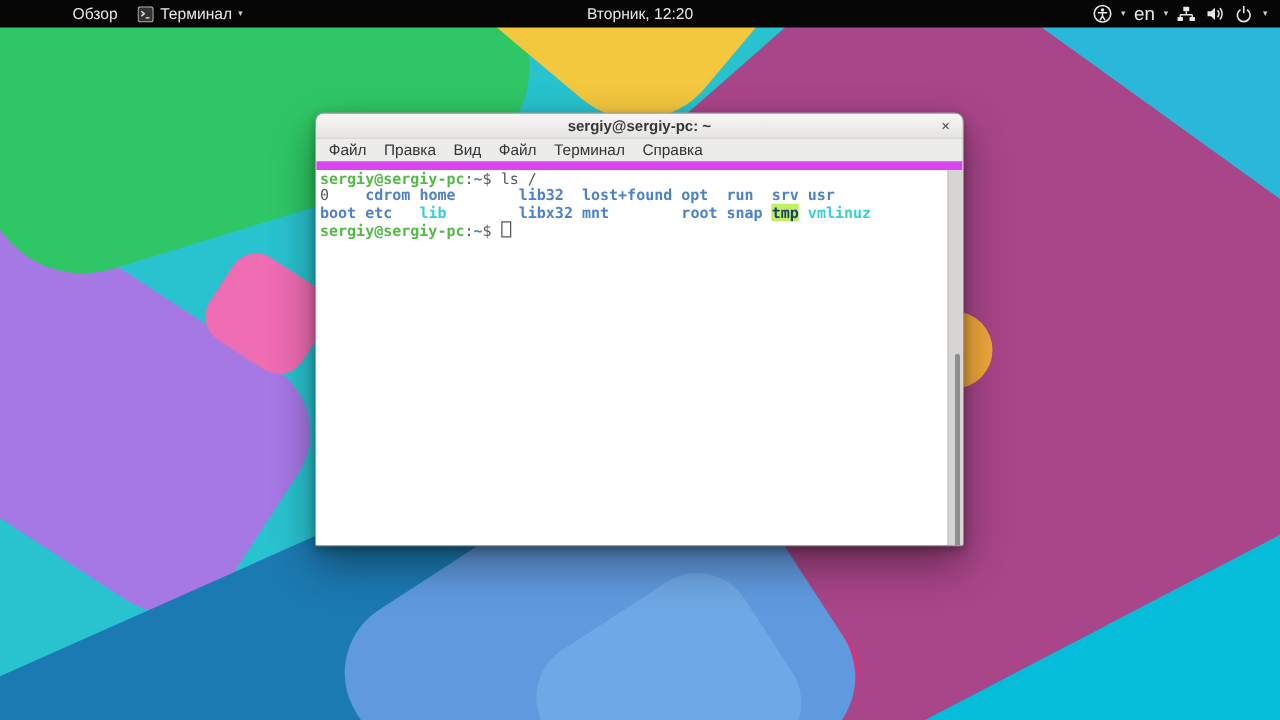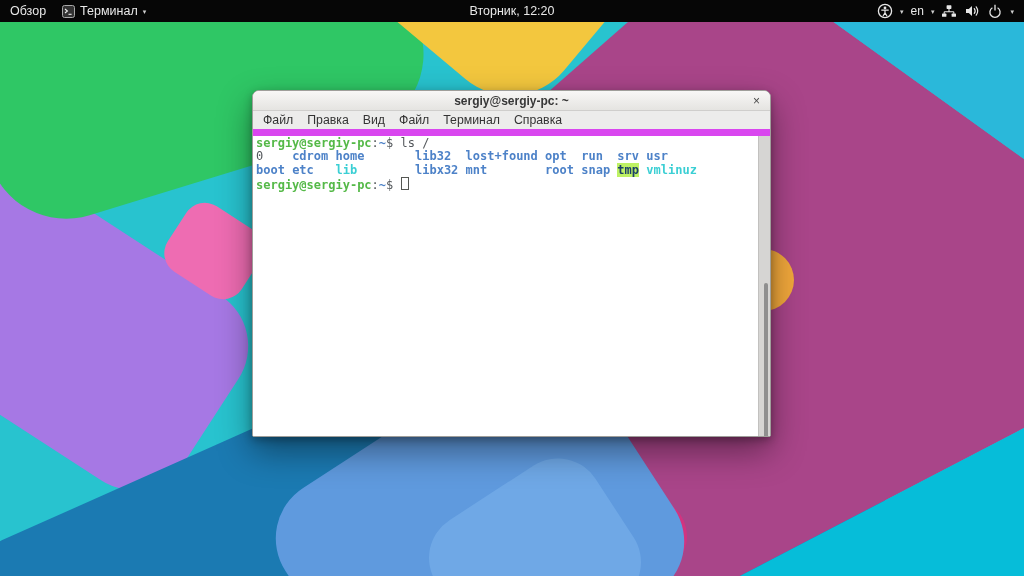--- a/index.html
+++ b/index.html
@@ -18,26 +18,26 @@
   .sh-cyan-bottom{inset:0;background:#06bdd9;clip-path:polygon(1024px 428px,1024px 576px,740px 576px);}
   .sh-orange-right{left:732px;top:249px;width:62px;height:62px;border-radius:50%;background:#f3a93c;}
   .sh-orange-bottom{left:405px;top:371px;width:94px;height:94px;border-radius:50%;background:#f0a838;}
   .sh-bright-pink{left:450px;top:450px;width:230px;height:150px;background:#d23480;border-radius:40px;transform:rotate(33deg);}
   .sh-light-blue{left:300px;top:400px;width:360px;height:280px;background:#5f9ade;border-radius:60px;transform:rotate(-33deg);}
   .sh-lighter-blue{left:440px;top:480px;width:190px;height:160px;background:#6fa8e6;border-radius:45px;transform:rotate(-33deg);}
   
   .topbar{position:absolute;left:0;top:0;width:1024px;height:22px;background:#060606;
           color:#e8e8e8;font-size:12.5px;display:flex;align-items:center;z-index:50;}
   .tb-left{display:flex;align-items:center;gap:16px;padding-left:10px;}
-  .tb-activities{background:none;border:none;color:#e8e8e8;font:inherit;padding:0;cursor:default;}
+  .tb-activities{background:none;border:none;color:#e8e8e8;font:inherit;padding:0;cursor:default;margin-left:48px;}
   .tb-appmenu{display:flex;align-items:center;gap:5px;}
   .tb-caret{font-size:7px;color:#cfcfcf;line-height:1;}
   .tb-clock{position:absolute;left:0;right:0;text-align:center;pointer-events:none;}
   .tb-right{margin-left:auto;display:flex;align-items:center;gap:7px;padding-right:10px;z-index:2;}
-  .tb-lang{font-size:12px;text-align:right;}
+  .tb-lang{font-size:15px;text-align:right;}
   .ticon{display:block;}
   
   .window{position:absolute;left:252px;top:90px;width:517px;height:345px;z-index:40;
           background:#ffffff;border:1px solid #9f9e9a;border-radius:7px 7px 2px 2px;
           box-shadow:0 14px 34px rgba(0,0,0,.42),0 3px 8px rgba(0,0,0,.28);
           display:flex;flex-direction:column;overflow:hidden;}
   .titlebar{height:19px;flex:0 0 19px;background:linear-gradient(#f8f7f6,#e5e4e1);
             border-bottom:1px solid #cfcecc;position:relative;display:flex;
             align-items:center;justify-content:center;}
   .title-text{font-size:12px;font-weight:bold;color:#373737;}

